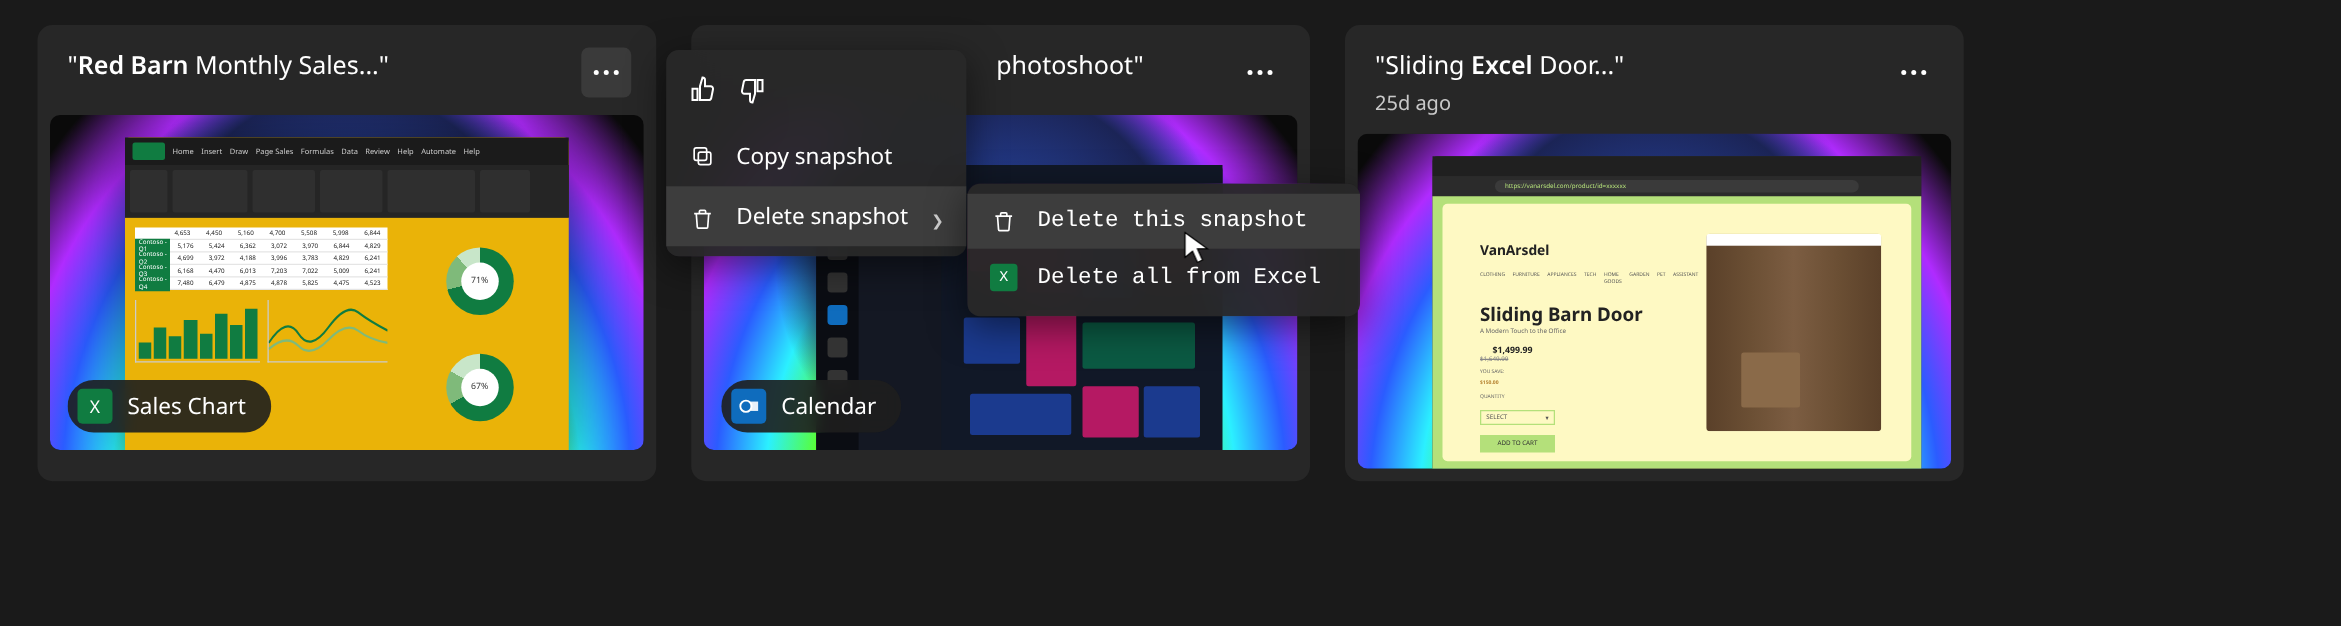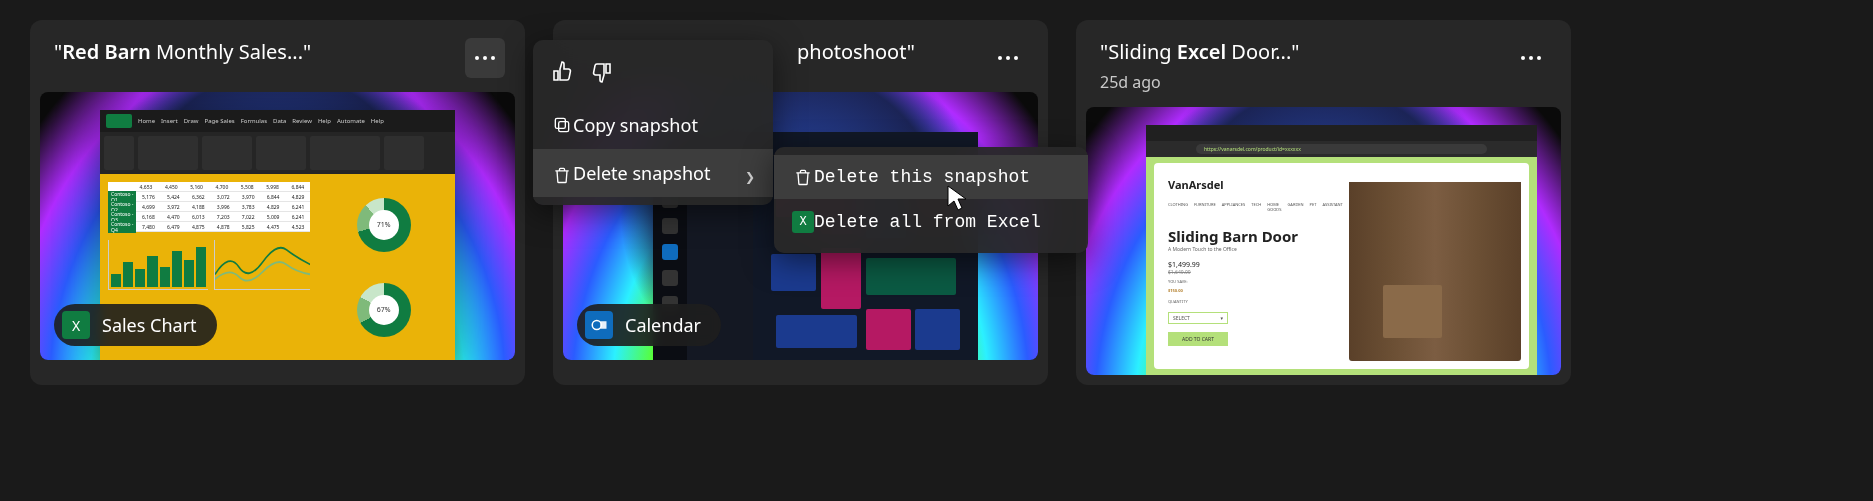--- a/index.html
+++ b/index.html
@@ -231,32 +231,32 @@
   }
   .browser-tabs { height: 16px; background: #202020; }
   .browser-url { height: 16px; background: #2b2b2b; display: flex; align-items: center; padding: 0 50px; }
   .url-bar { flex: 1; height: 10px; background: #3a3a3a; border-radius: 5px; font-size: 5px; color: #b4e07a; padding-left: 8px; display: flex; align-items: center; }
   .page {
     background: #b4e07a;
     height: calc(100% - 32px);
     padding: 6px 8px;
   }
   .product-card {
-    background: #ffffff;
+    background: #fef9c3;
     border-radius: 4px;
     height: 100%;
     display: flex;
-    padding: 8px;
+    padding: 24px;
   }
   .product-left { flex: 1; padding: 6px; }
   .brand { font-size: 11px; font-weight: 700; color: #222; margin-bottom: 10px; }
   .nav-links { font-size: 4px; color: #555; display: flex; gap: 6px; margin-bottom: 14px; }
   .prod-title { font-size: 15px; font-weight: 700; color: #222; }
   .prod-sub { font-size: 5px; color: #666; margin-bottom: 8px; }
-  .price { font-size: 7px; font-weight: 400; color: #222; }
+  .price { font-size: 7px; font-weight: 700; color: #222; margin-left: 10px; }
   .old-price { font-size: 5px; color: #888; text-decoration: line-through; }
   .save-label { font-size: 4px; color: #666; margin-top: 4px; }
   .select-box { margin-top: 8px; width: 60px; height: 12px; border: 1px solid #b4e07a; font-size: 5px; color: #555; display: flex; align-items: center; padding: 0 4px; justify-content: space-between; }
   .cart-btn { margin-top: 8px; width: 60px; height: 14px; background: #b4e07a; font-size: 5px; color: #333; display: flex; align-items: center; justify-content: center; }
   .product-right { flex: 1.2; }
   .prod-img {
     width: 100%;
     height: 100%;
     background:
       linear-gradient(180deg, #fff 0%, #fff 6%, transparent 6%),
@@ -322,20 +322,21 @@
     width: 240px;
   }
   .menu-feedback {
     display: flex;
     gap: 14px;
     padding: 12px 18px 12px 18px;
   }
   .menu-item {
     display: flex;
     align-items: center;
+    gap: 16px;
     padding: 12px 18px;
     font-size: 18px;
     color: #fff;
     cursor: pointer;
   }
   .menu-item .mi-icon {
     width: 22px;
     display: flex;
     align-items: center;
     justify-content: center;

